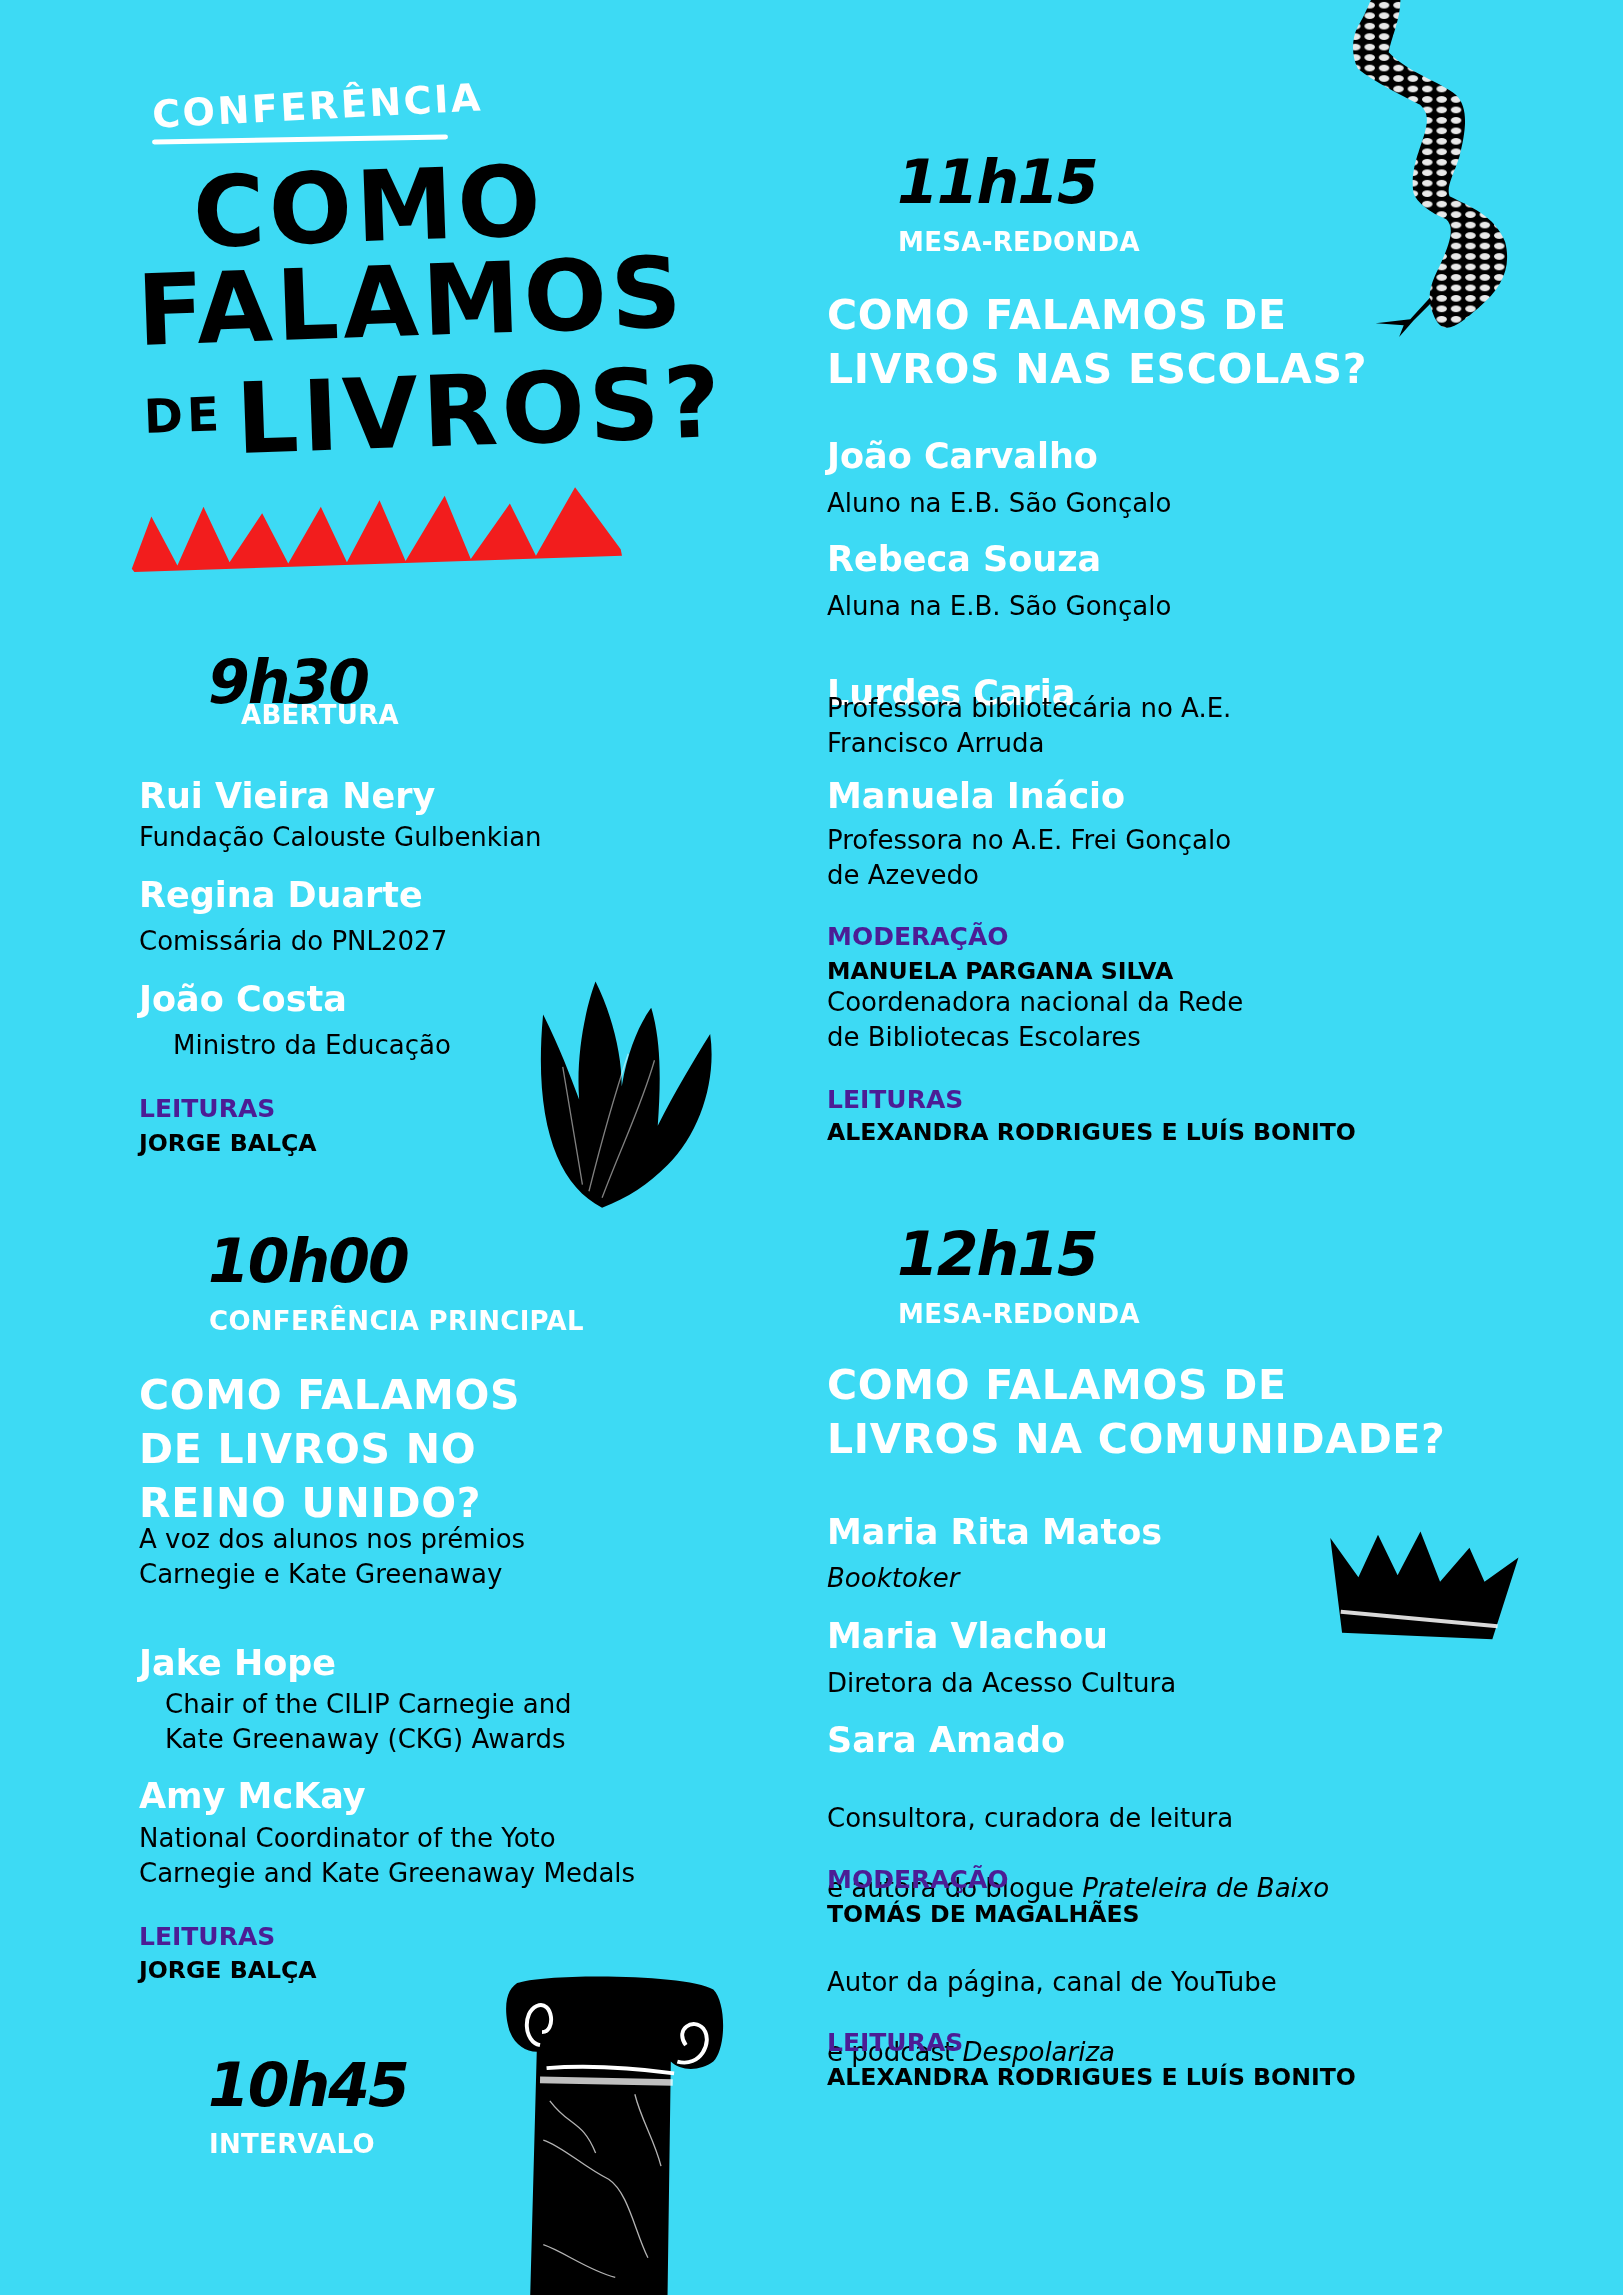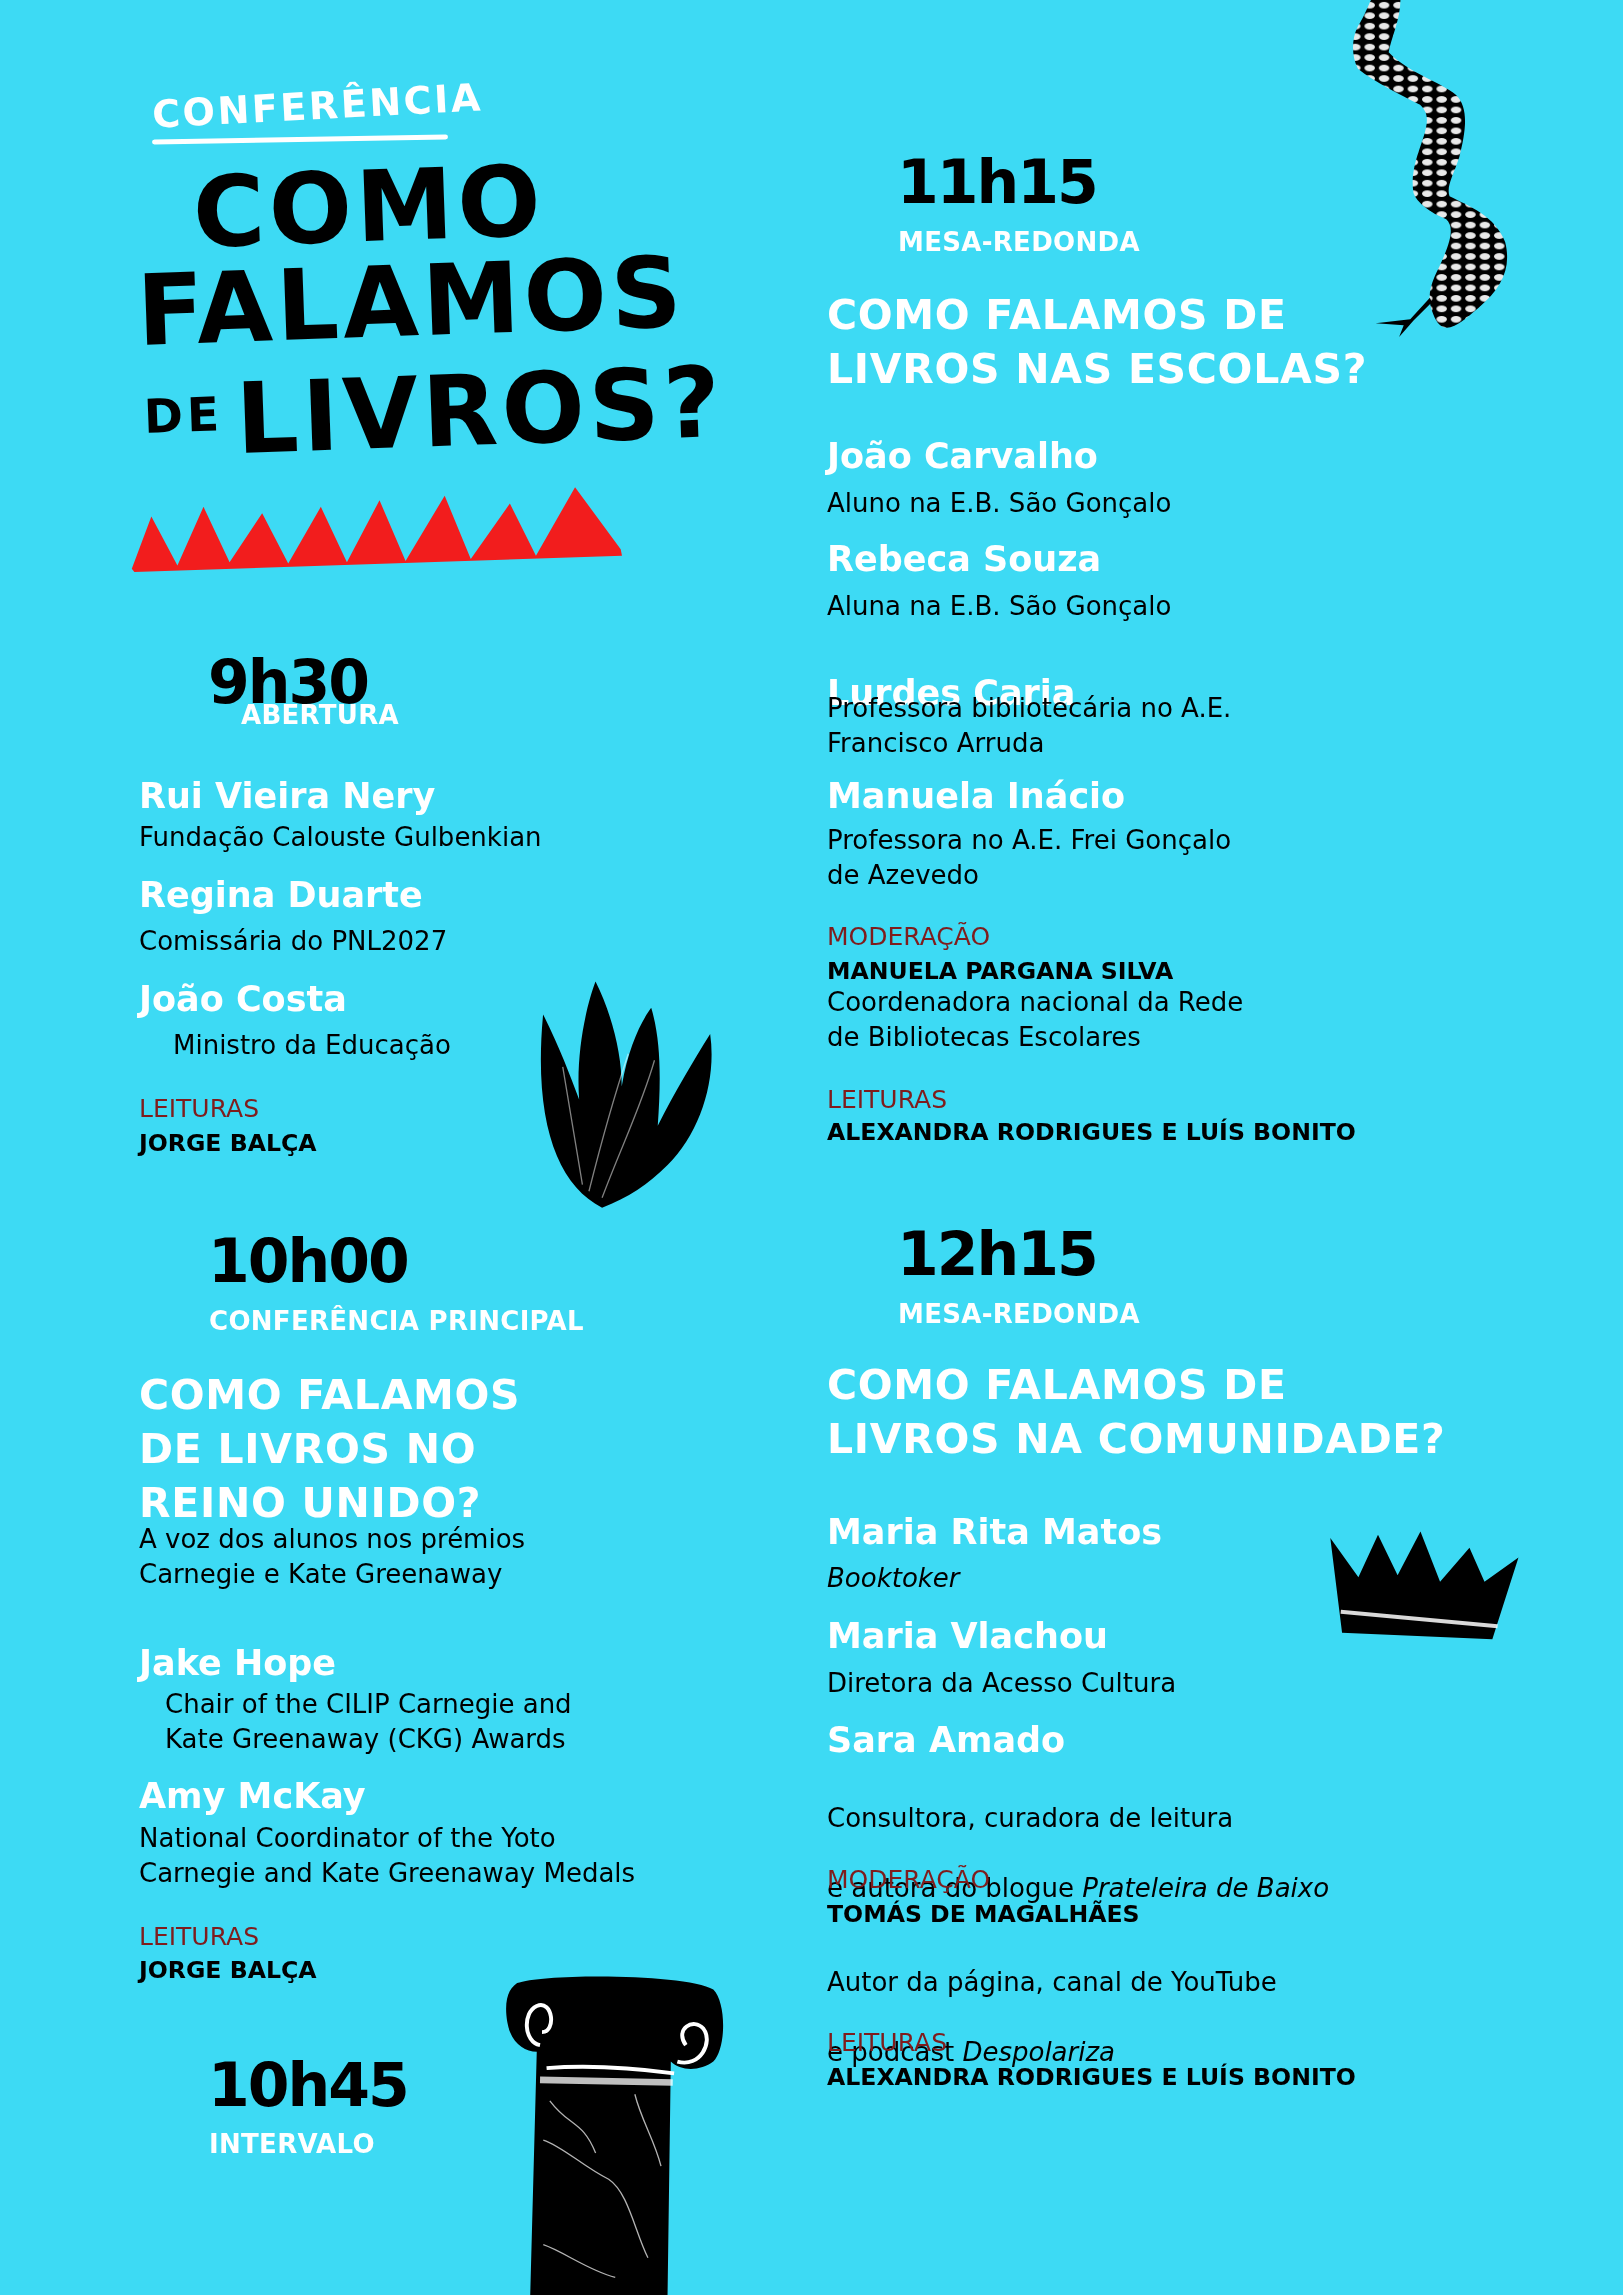--- a/index.html
+++ b/index.html
@@ -6,21 +6,21 @@
   body {
     width: 1623px; height: 2295px;
     background: #3ddaf4;
     position: relative; overflow: hidden;
     font-family: "Liberation Sans", "DejaVu Sans", sans-serif;
   }
   .abs { position: absolute; }
   .time {
     font-family: "DejaVu Sans", sans-serif;
     font-weight: bold; font-size: 60px; color: #000;
-    letter-spacing: -2px; line-height: 1;
+    letter-spacing: -2px; line-height: 1; font-style: italic;
   }
   .kind {
     font-family: "DejaVu Sans", sans-serif;
     font-weight: bold; font-size: 26px; color: #fff;
     line-height: 1; letter-spacing: 0.3px;
   }
   .title {
     font-family: "DejaVu Sans", sans-serif;
     font-weight: bold; color: #fff; font-size: 41px;
     line-height: 54px; letter-spacing: 0.7px; white-space: pre-line;
@@ -32,21 +32,21 @@
   .pname {
     font-family: "DejaVu Sans", sans-serif;
     font-weight: bold; color: #fff; font-size: 35px; line-height: 1;
   }
   .pdesc {
     font-family: "DejaVu Sans", sans-serif;
     color: #000; font-size: 26px; line-height: 35px; white-space: pre-line;
   }
   .label {
     font-family: "DejaVu Sans", sans-serif;
-    font-weight: normal; color: #7f1d1d; font-size: 25px; line-height: 1;
+    font-weight: bold; color: #4c1d95; font-size: 25px; line-height: 1;
   }
   .caps {
     font-family: "DejaVu Sans", sans-serif;
     color: #000; font-size: 23.6px; line-height: 1; font-weight: bold;
   }
   .hand {
     font-family: "DejaVu Sans", sans-serif; font-weight: bold;
     color: #000; font-size: 98px; line-height: 1; letter-spacing: 3.9px;
     transform: rotate(-2deg); transform-origin: left center;
   }

